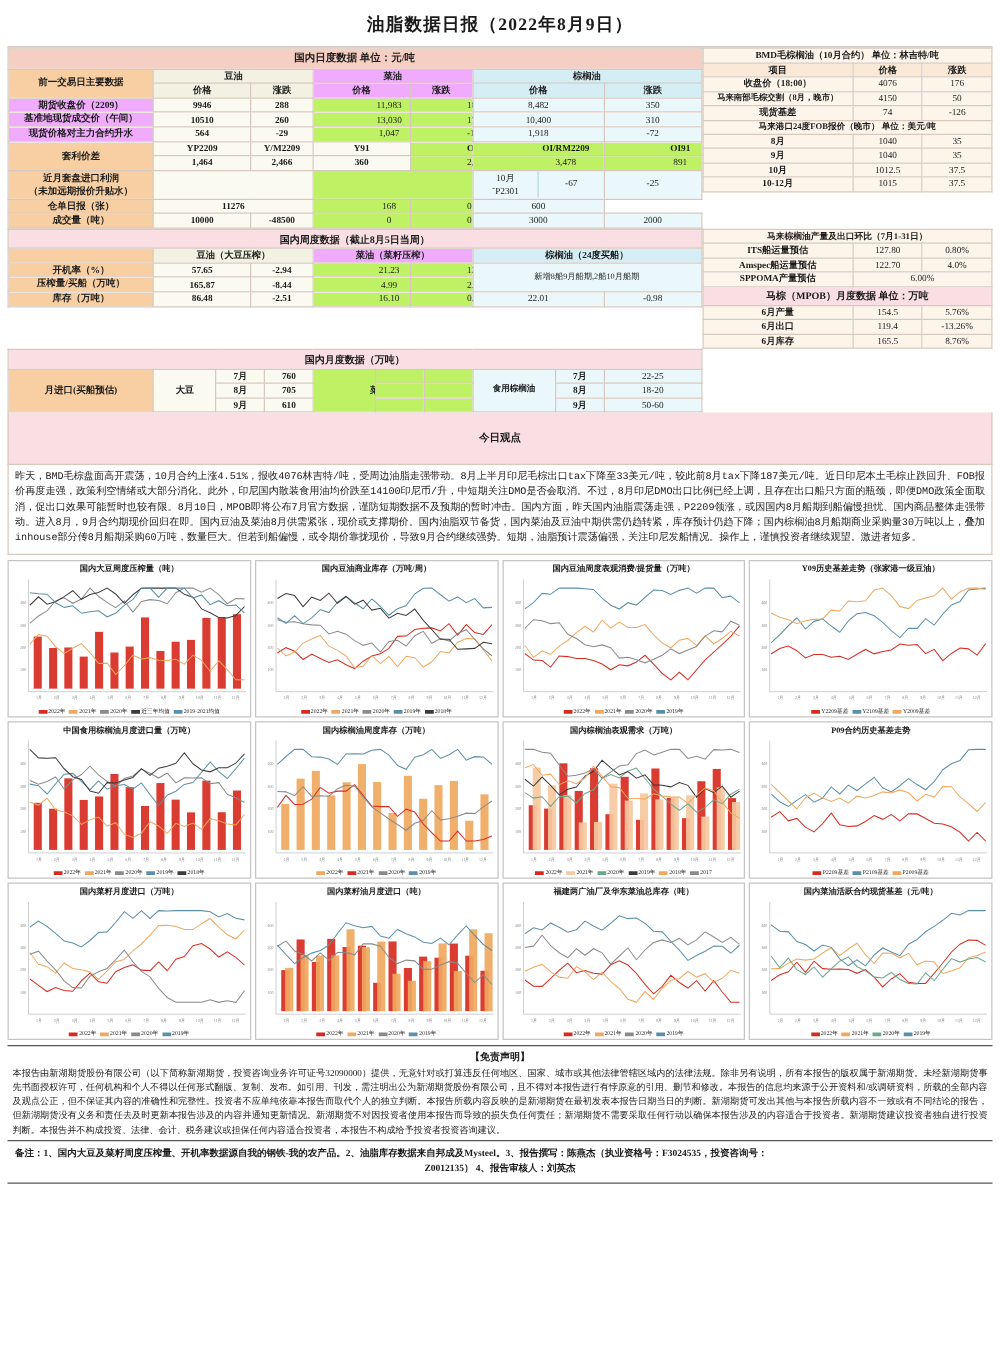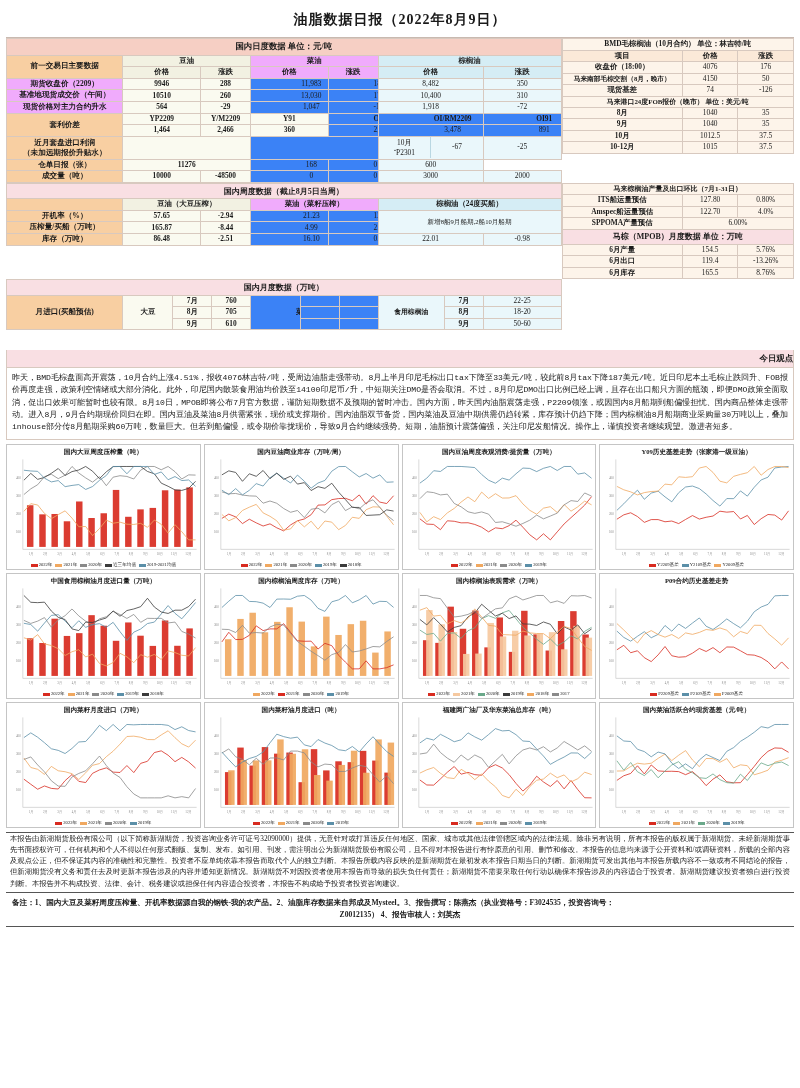--- a/index.html
+++ b/index.html
@@ -38,33 +38,33 @@
   .band-main    { background:#f6cfc4; font-weight:bold; font-size:8.4px; padding:3px 0;}
   .band-mal     { background:#f5ccd3; font-weight:bold; font-size:8.4px; padding:3px 0;}
   .band-pinkrow { background:#f9dfe3; font-weight:bold; font-size:8px; padding:2.5px 0;}
   .rowhead      { background:#f8cfa2; font-weight:bold; font-size:7.6px; }
   .rowhead-lite { background:#f0abfc; font-weight:bold; font-size:7.6px; }
   .hd-soy       { background:#f2f1e2; font-weight:bold; }
   .hd-rape      { background:#f0abfc; font-weight:bold;text-align:center; }
   .hd-palm      { background:#d5edf5; font-weight:bold; }
   .hd-bmd       { background:#fbe9d8; font-weight:bold; }
   .c-soy        { background:#fafaf0;font-weight:bold; }
-  .c-rape       { background:#3b82f6;padding-left:45px; }
+  .c-rape       { background:#bef264;padding-left:45px; }
   .c-palm       { background:#eaf7fb; }
   .c-bmd        { background:#fdf4ea; }
   .bold { font-weight:bold; }
 
   .grid2 { display:flex; gap:0; align-items:stretch; }
   .left-col  { width: 70.5%; }
   .right-col { width: 29.5%; }
 
   
   .viewpoint-band {
-    background:#f9dfe3; text-align:right; font-weight:bold;
-    font-size:8.4px; padding:3px 0; border:1px solid #d8c9bf; border-top:none;margin-top:20px;
+    background:#f9dfe3; text-align:center; font-weight:bold;
+    font-size:8.4px; padding:15px 0; border:1px solid #d8c9bf; border-top:none;
   }
   .viewpoint-body {
     border:1px solid #d8c9bf; border-top:none;
     padding:4px 5px 5px 5px;
     font-size:8.1px; line-height:1.52; text-align:justify;
     text-justify: inter-ideograph;
     font-family: Liberation Mono, monospace;
   }
 
   
@@ -1099,20 +1099,21 @@
           </span>
           <span class="lg">
             <span class="sw" style="background:#5b8fa8"></span>
             <span>2019年</span>
           </span>
         </div>
       </div>
     </div>
 
   <div class="disc-wrap">
+    <div class="disc-title">【免责声明】</div>
     <div class="disc-body">本报告由新湖期货股份有限公司（以下简称新湖期货，投资咨询业务许可证号32090000）提供，无意针对或打算违反任何地区、国家、城市或其他法律管辖区域内的法律法规。除非另有说明，所有本报告的版权属于新湖期货。未经新湖期货事先书面授权许可，任何机构和个人不得以任何形式翻版、复制、发布。如引用、刊发，需注明出公为新湖期货股份有限公司，且不得对本报告进行有悖原意的引用、删节和修改。本报告的信息均来源于公开资料和/或调研资料，所载的全部内容及观点公正，但不保证其内容的准确性和完整性。投资者不应单纯依靠本报告而取代个人的独立判断。本报告所载内容反映的是新湖期货在最初发表本报告日期当日的判断。新湖期货可发出其他与本报告所载内容不一致或有不同结论的报告，但新湖期货没有义务和责任去及时更新本报告涉及的内容并通知更新情况。新湖期货不对因投资者使用本报告而导致的损失负任何责任；新湖期货不需要采取任何行动以确保本报告涉及的内容适合于投资者。新湖期货建议投资者独自进行投资判断。本报告并不构成投资、法律、会计、税务建议或担保任何内容适合投资者，本报告不构成给予投资者投资咨询建议。</div>
   </div>
   <div class="note-wrap">
     <div class="note-body">
       <span class="ln1">备注：1、国内大豆及菜籽周度压榨量、开机率数据源自我的钢铁-我的农产品。2、油脂库存数据来自邦成及Mysteel。3、报告撰写：陈燕杰（执业资格号：F3024535，投资咨询号：</span>
       <span>Z0012135）       4、报告审核人：刘英杰</span>
     </div>
   </div>
 
 </div>

